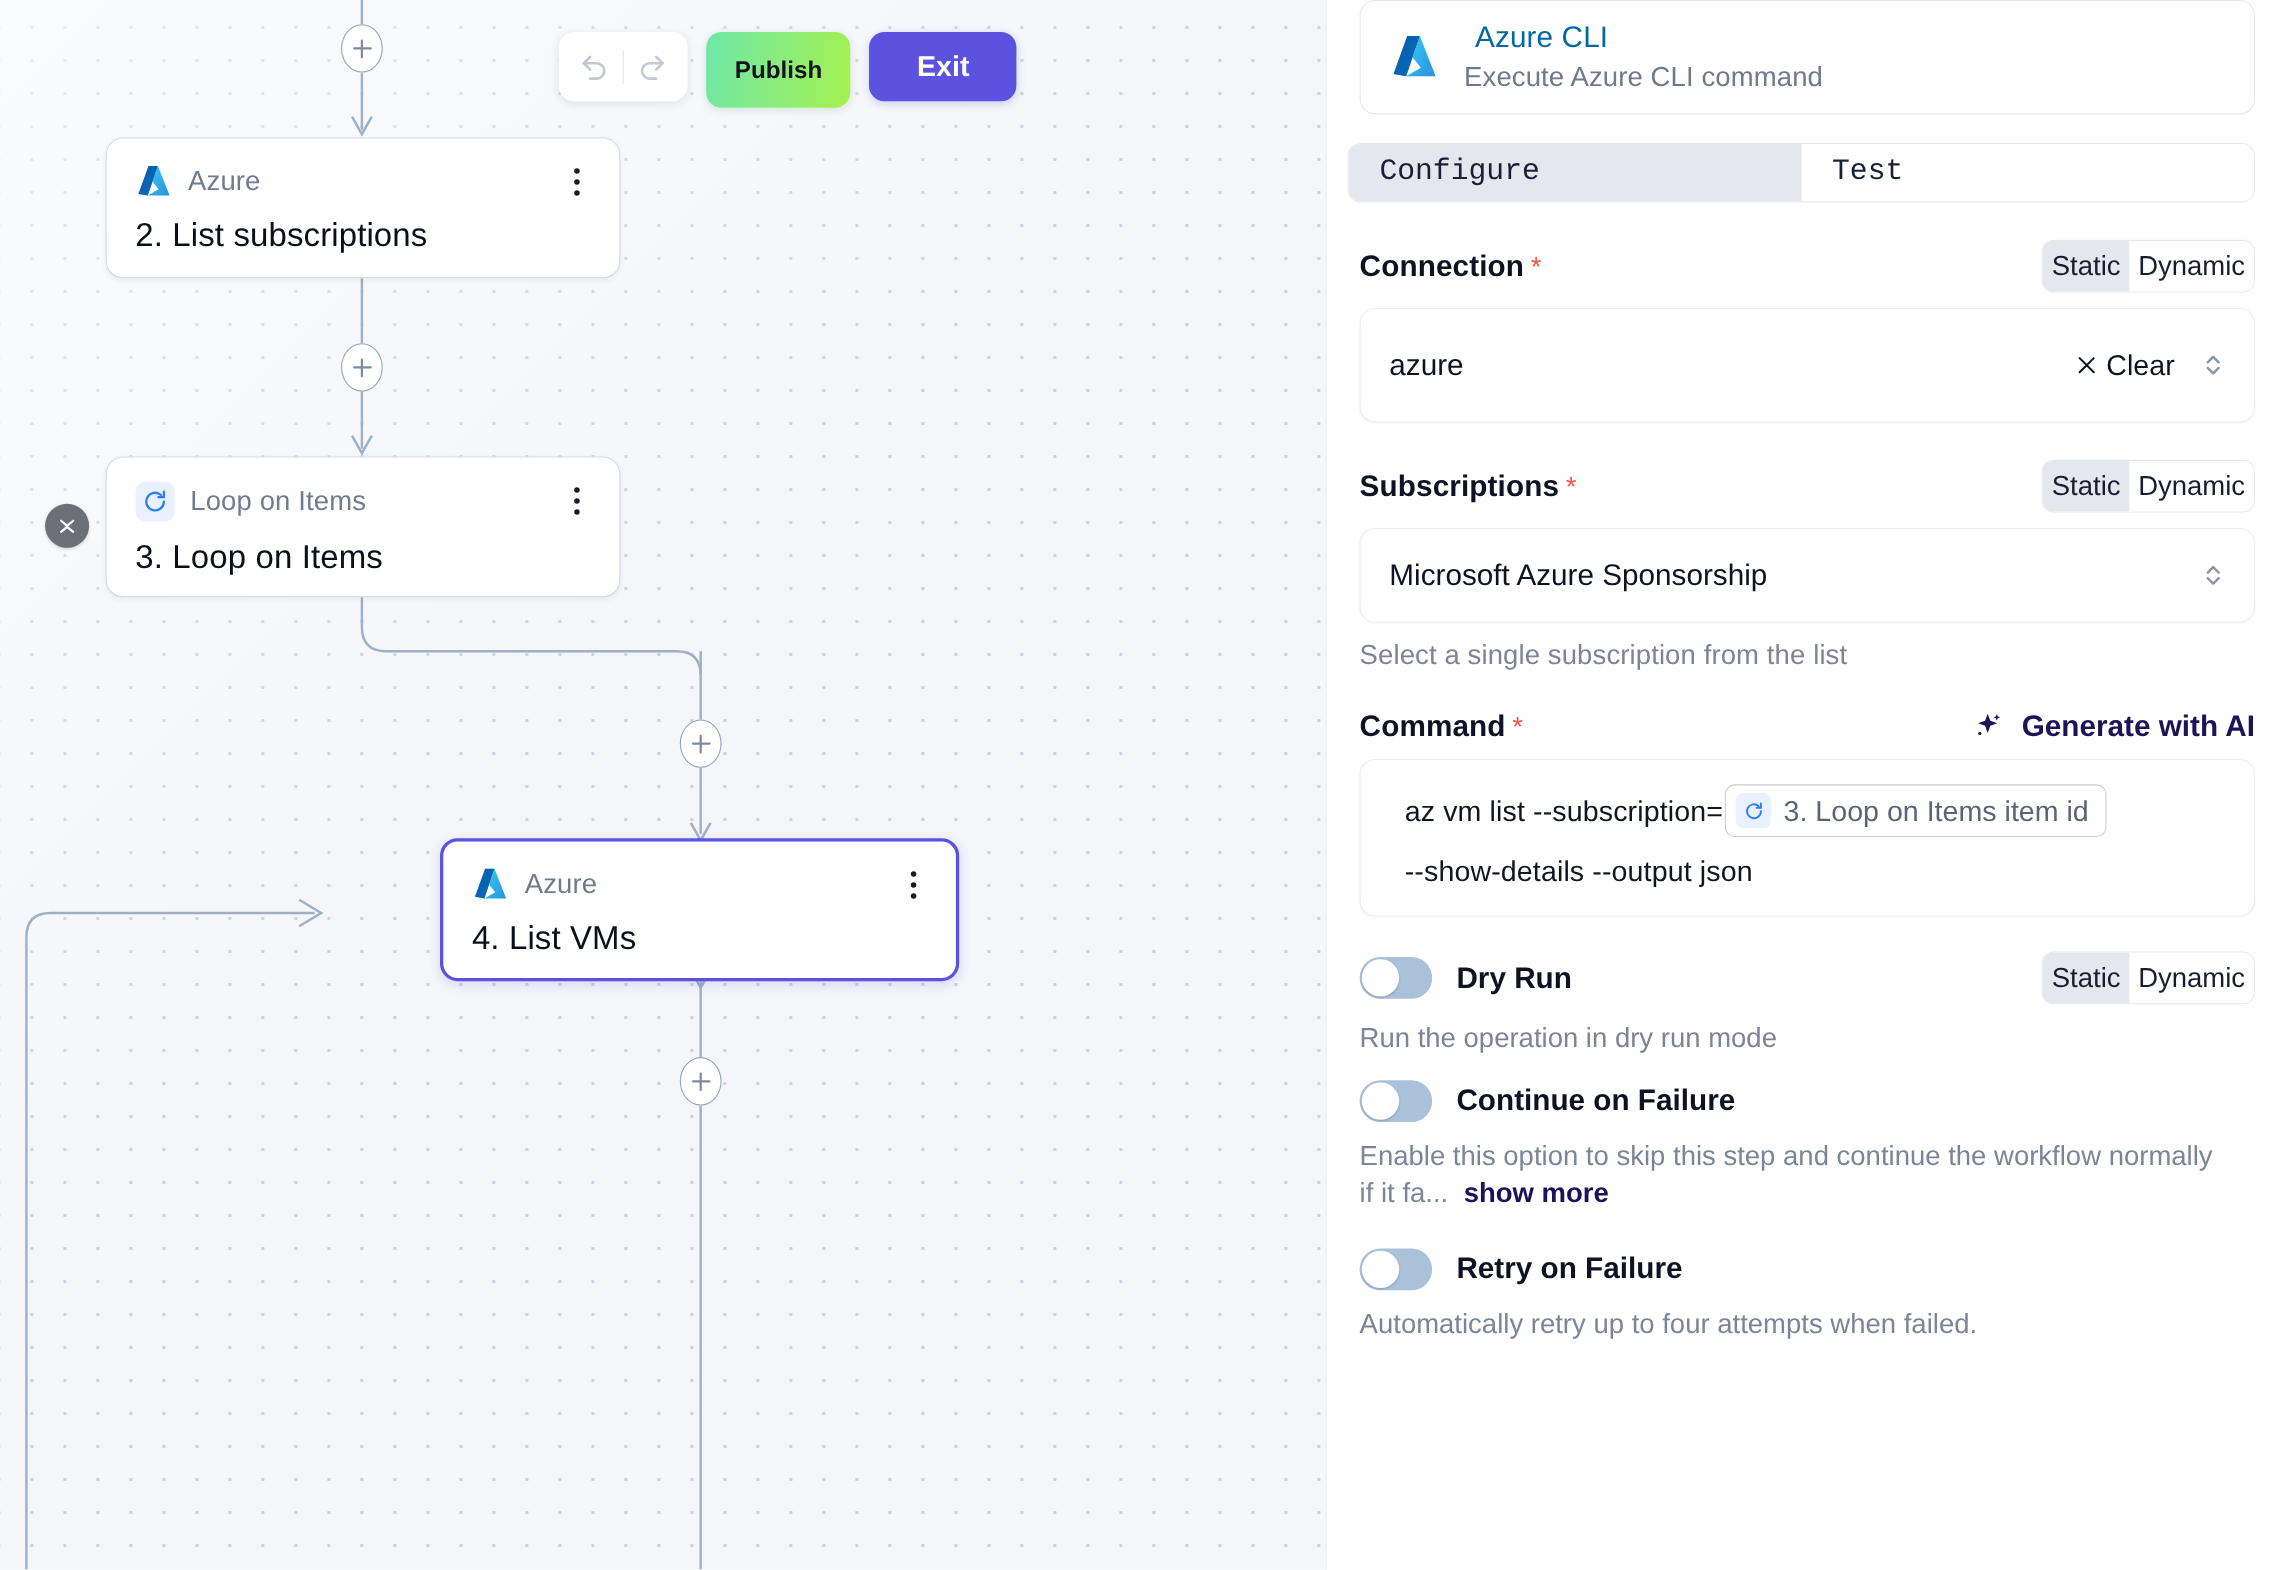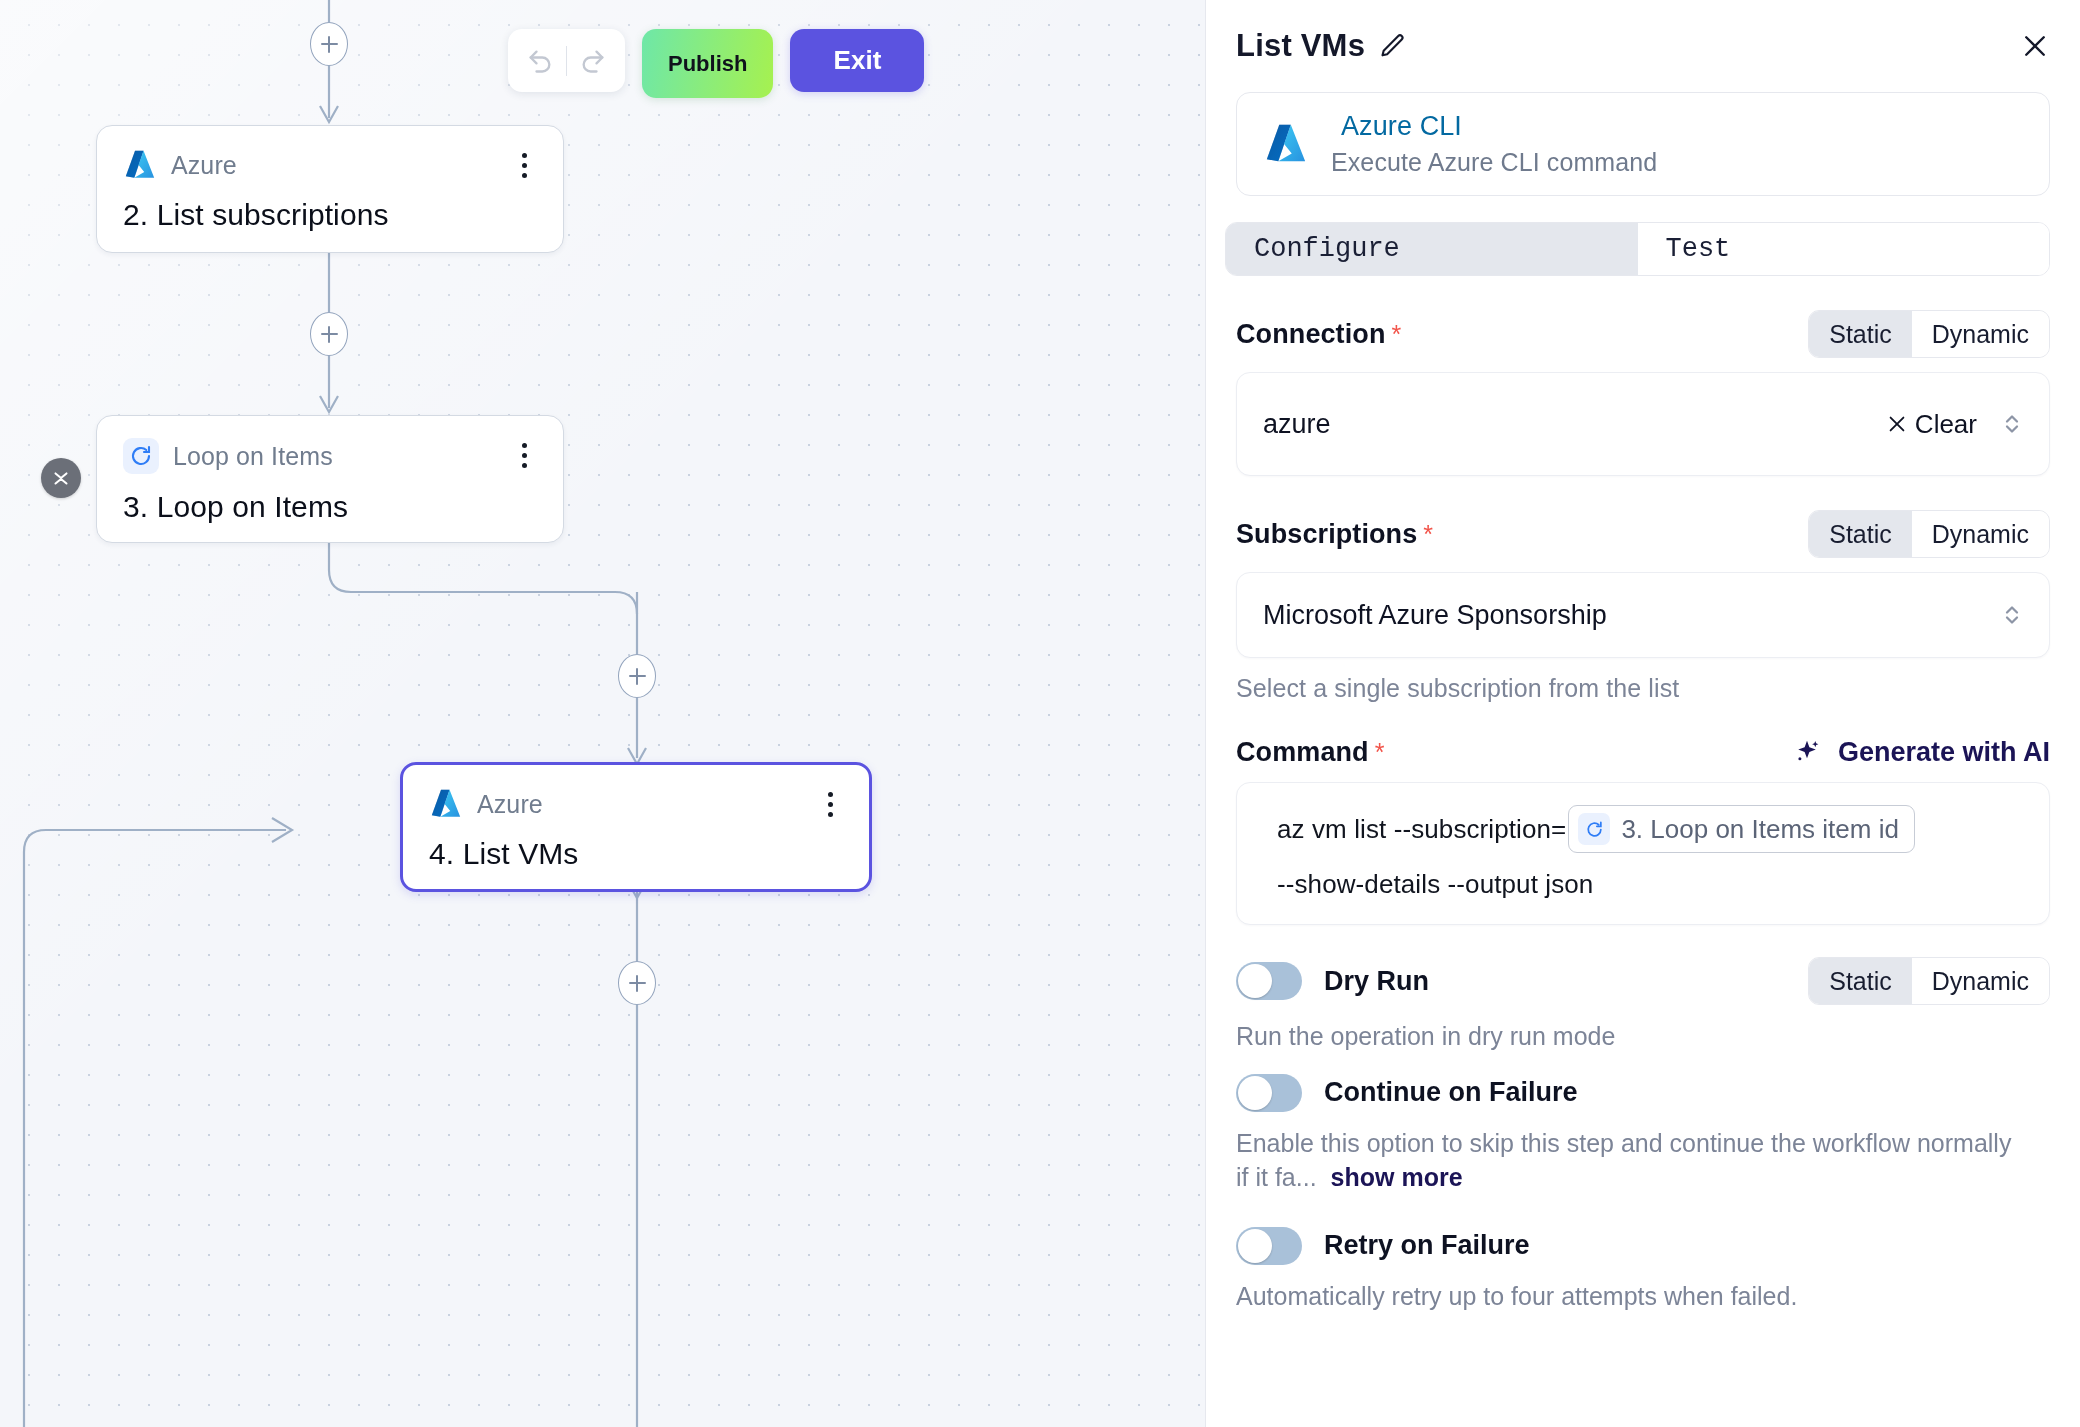--- a/index.html
+++ b/index.html
@@ -144,21 +144,21 @@
     margin-top: 34px; margin-bottom: 14px;
   }
   .field-label { font-size: 27px; color: #0e1222; font-weight: 700; letter-spacing: .1px; }
   .req { color: #f2544a; font-weight: 400; margin-left: 6px; font-size: 25px; }
 
   .seg {
     display: inline-flex; border: 1.4px solid #e6e8ee; border-radius: 11px;
     overflow: hidden; height: 48px; background: #fff;
   }
   .seg-opt {
-    display: flex; align-items: center; padding: 0 20px; font-size: 25px;
+    display: flex; align-items: center; padding: 0 8px; font-size: 25px;
     color: #181d30; cursor: pointer; background: #ffffff;
   }
   .seg-opt.active { background: #e4e7ed; }
 
   .input-box {
     border: 1.4px solid #eceef3; border-radius: 14px; background: #fff;
     display: flex; align-items: center; padding: 0 26px;
     box-shadow: 0 1px 2px rgba(25,35,60,.03);
   }
   .input-box.tall { height: 86px; }
@@ -347,33 +347,20 @@
     </div>
 
     <div class="plus" id="plus-1"></div>
     <div class="plus" id="plus-2"></div>
     <div class="plus" id="plus-3"></div>
     <div class="plus" id="plus-4"></div>
   </div>
 
   <div class="panel">
 
-    <div class="panel-head">
-      <span class="panel-title">List VMs</span>
-      <span class="edit-icon">
-        <svg width="28" height="28" viewBox="0 0 24 24" fill="none" stroke="#14182a" stroke-width="1.8" stroke-linecap="round" stroke-linejoin="round">
-          <path d="M16.5 3.5a2.1 2.1 0 0 1 3 3L7 19l-4 1 1-4z"></path>
-        </svg>
-      </span>
-      <span class="close-x">
-        <svg width="30" height="30" viewBox="0 0 24 24" fill="none" stroke="#14182a" stroke-width="1.9" stroke-linecap="round">
-          <path d="M5 5l14 14M19 5L5 19"></path>
-        </svg>
-      </span>
-    </div>
 
     <div class="op-card">
       <svg class="op-logo" viewBox="0 0 48 48">
         <defs>
           <linearGradient id="azpa" x1="0" y1="0" x2="1" y2="1">
             <stop offset="0" stop-color="#114a8b"></stop>
               <stop offset="1" stop-color="#0669bc"></stop>
           </linearGradient>
           <linearGradient id="azpb" x1="0" y1="0" x2="1" y2="1">
             <stop offset="0" stop-color="#3ccbf4"></stop>

